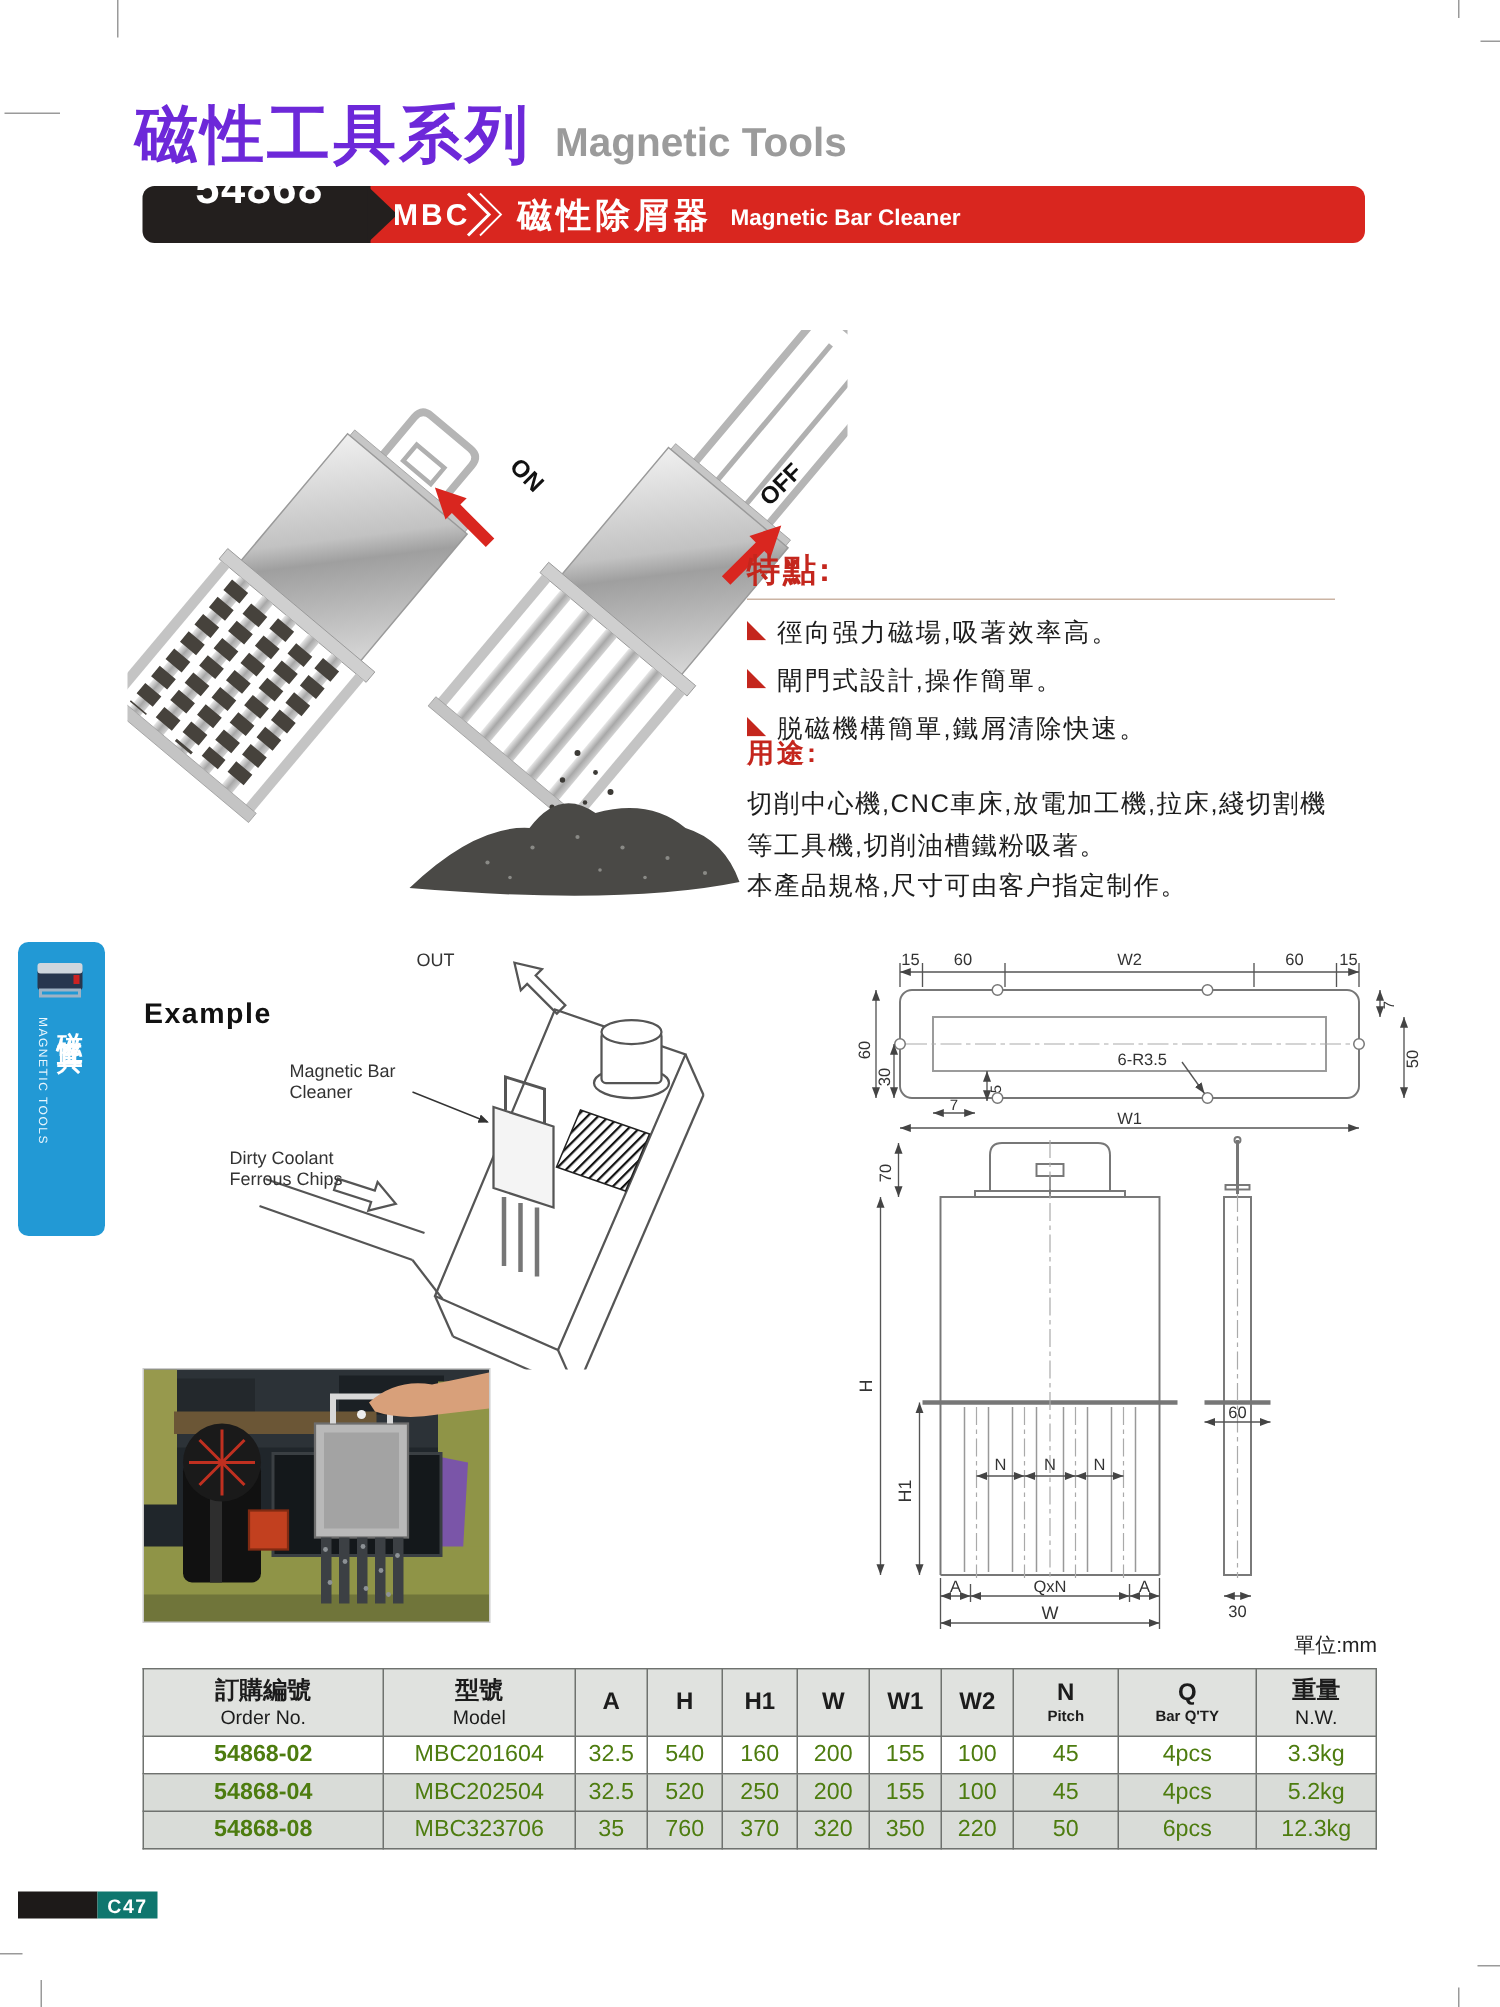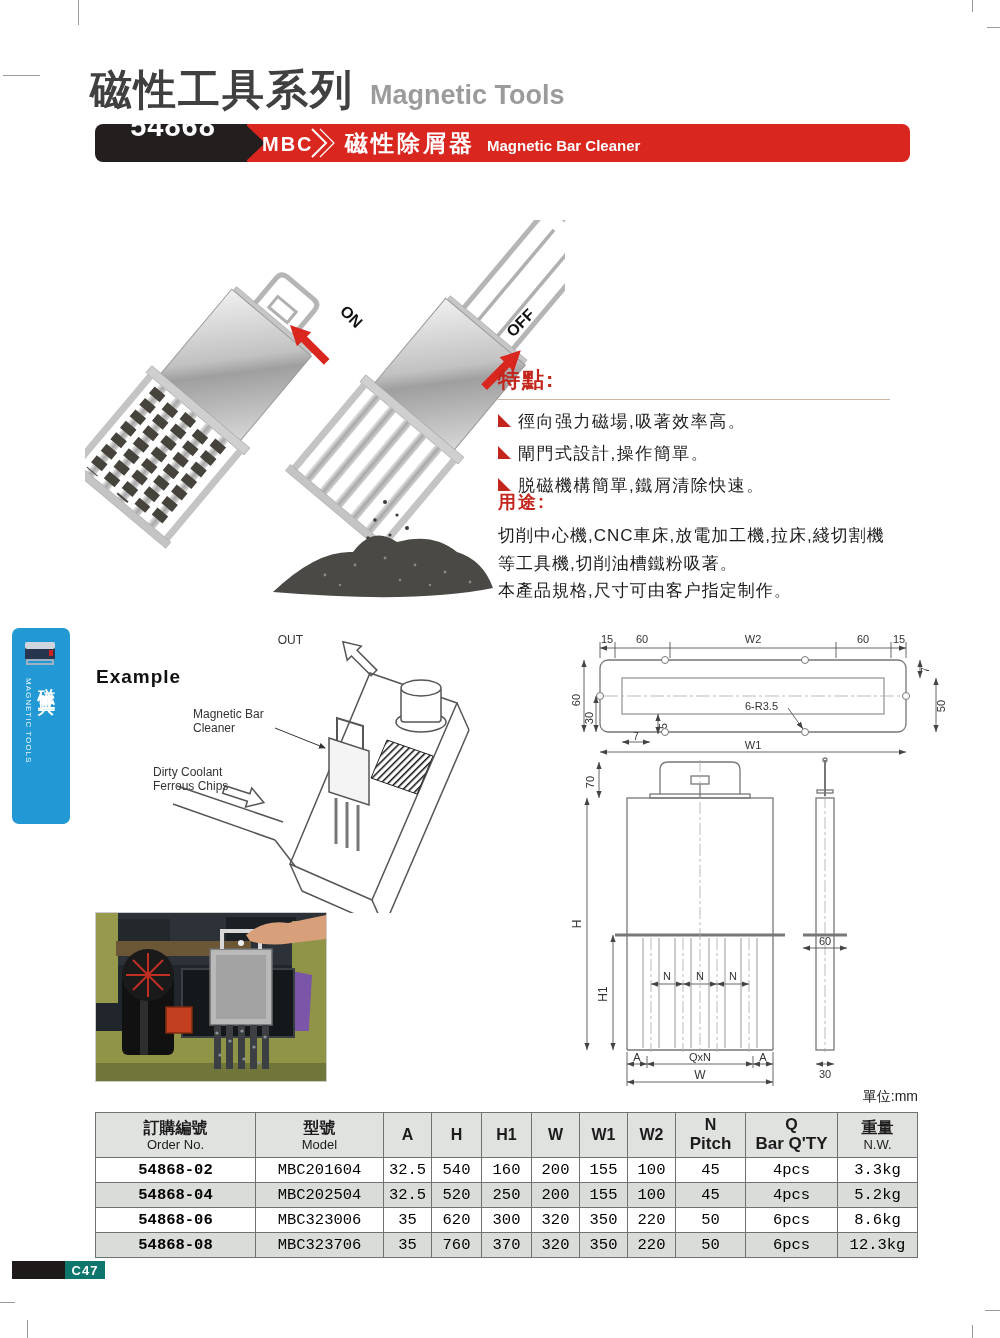--- a/index.html
+++ b/index.html
@@ -3,21 +3,21 @@
 <meta charset="utf-8">
 <style>
   html,body{margin:0;padding:0;background:#fff;}
   #page{position:relative;width:1000px;height:1338px;background:#fff;overflow:hidden;
         font-family:"Liberation Sans","DejaVu Sans",sans-serif;color:#1c1c1c;}
   .abs{position:absolute;}
   
   .crop{position:absolute;background:#9a9a9a;}
   
   .title-row{left:90px;top:62px;display:flex;align-items:baseline;gap:16px;}
-  .title-cjk{font-size:42px;font-weight:bold;color:#404040;letter-spacing:2px;}
+  .title-cjk{font-size:42px;font-weight:bold;color:#6d28d9;letter-spacing:2px;}
   .title-en{font-size:27px;font-weight:bold;color:#9b9b9b;}
   
   .badge-red{left:180px;top:124px;width:730px;height:38px;background:#d9261f;border-radius:8px;}
   .badge-black{left:95px;top:124px;width:152px;height:38px;background:#231f1e;border-radius:8px 0 0 8px;}
   .badge-point{left:245px;top:124px;width:0;height:0;border-top:19px solid transparent;border-bottom:19px solid transparent;border-left:20px solid #231f1e;}
   .badge-num{left:103px;top:110px;width:140px;text-align:center;font-size:29px;font-weight:bold;color:#fff;letter-spacing:1px;}
   .badge-mbc{left:262px;top:133px;font-size:20px;font-weight:bold;color:#fff;letter-spacing:2px;}
   .badge-cjk{left:345px;top:128px;font-size:23px;font-weight:bold;color:#fff;letter-spacing:3px;}
   .badge-en{left:487px;top:137px;font-size:15px;font-weight:bold;color:#fff;}
   
@@ -38,22 +38,22 @@
   .tab-cjk{writing-mode:vertical-rl;font-size:17px;font-weight:bold;color:#fff;letter-spacing:4px;}
   
   .example-h{left:96px;top:646px;font-size:19px;font-weight:bold;color:#111;letter-spacing:1px;margin-top:20px;}
   
   .unit{left:818px;top:1088px;width:100px;text-align:right;font-size:14px;color:#222;}
   table.spec{position:absolute;left:95px;top:1112px;width:822px;border-collapse:collapse;table-layout:fixed;}
   table.spec th,table.spec td{border:1px solid #6f726f;text-align:center;vertical-align:middle;padding:0;}
   table.spec th{background:#e0e2df;height:44px;font-weight:bold;}
   .th-cjk{font-size:16px;font-weight:bold;display:block;line-height:1.2;}
   .th-en{font-size:13px;font-weight:normal;display:block;line-height:1.2;}
-  .th-en2{font-size:17px;font-weight:bold;display:block;line-height:1.2;}
-  table.spec td{height:24px;font-size:15.5px;color:#000000;background:#fff;font-family:Liberation Mono, monospace;}
+  .th-en2{font-size:10px;font-weight:bold;display:block;line-height:1.2;}
+  table.spec td{height:24px;font-size:15.5px;color:#4d7c0f;background:#fff;}
   table.spec tr.alt td{background:#d9dcd8;}
   td.bold{font-weight:bold;}
   
   .foot-black{left:12px;top:1261px;width:53px;height:18px;background:#1d1a19;}
   .foot-red{left:65px;top:1261px;width:40px;height:18px;background:#0f766e;display:flex;align-items:center;justify-content:center;}
   .foot-txt{font-size:13px;font-weight:bold;color:#fff;letter-spacing:1px;}
   svg text{font-family:"Liberation Sans","DejaVu Sans",sans-serif;}
 </style>
 </head>
 <body>
@@ -537,33 +537,20 @@
       <td>32.5</td>
           <td>520</td>
           <td>250</td>
       <td>200</td>
           <td>155</td>
           <td>100</td>
       <td>45</td>
           <td>4pcs</td>
           <td>5.2kg</td>
     </tr>
-    <tr>
-      <td class="bold">54868-06</td>
-          <td>MBC323006</td>
-      <td>35</td>
-          <td>620</td>
-          <td>300</td>
-      <td>320</td>
-          <td>350</td>
-          <td>220</td>
-      <td>50</td>
-          <td>6pcs</td>
-          <td>8.6kg</td>
-    </tr>
     <tr class="alt">
       <td class="bold">54868-08</td>
           <td>MBC323706</td>
       <td>35</td>
           <td>760</td>
           <td>370</td>
       <td>320</td>
           <td>350</td>
           <td>220</td>
       <td>50</td>

